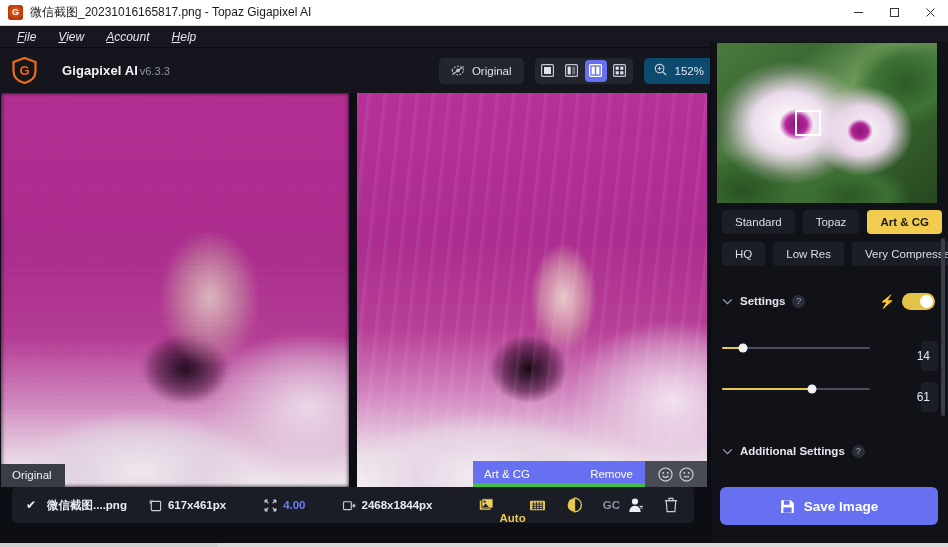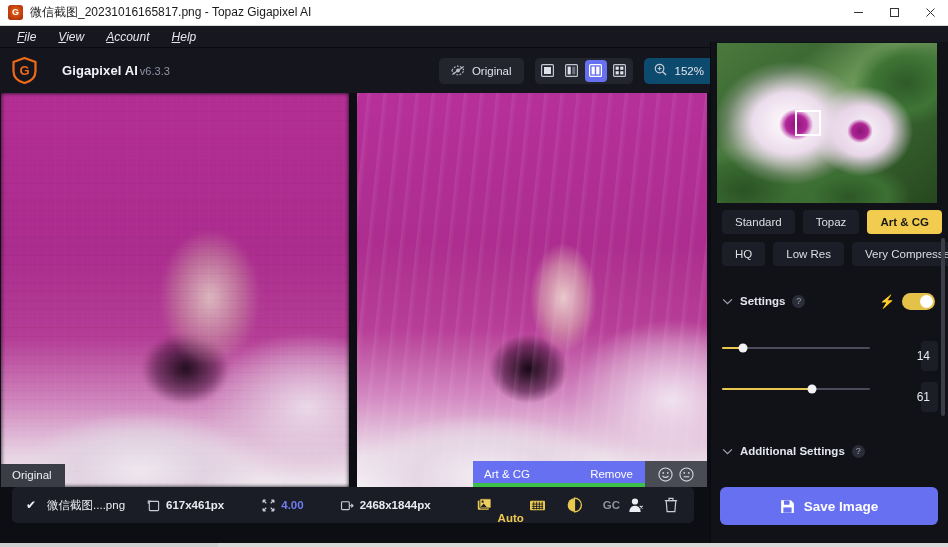--- a/index.html
+++ b/index.html
@@ -296,21 +296,21 @@
   }
 
   
   .filebar {
     position: absolute; left: 12px; bottom: 24px;
     width: 682px; height: 36px;
     background: #1b1d26; border-radius: 5px;
     display: flex; align-items: center;
   }
   .fb-check { color: #f0f2f7; font-size: 12px; margin-left: 14px; margin-right: 11px; }
-  .fb-name { font-size: 11.5px; font-weight: normal; color: #eceef4; }
+  .fb-name { font-size: 11.5px; font-weight: bold; color: #eceef4; }
   .fb-grp { display: flex; align-items: center; gap: 6px; }
   .fb-ic { display: flex; align-items: center; color: #c9ccd6; }
   .fb-txt { font-size: 11.5px; font-weight: bold; color: #e9ebf2; white-space: nowrap; }
   .fb-txt.blue { color: #6f7df2; }
   .fb-txt.gold { color: #edc84f; margin-top: 26px; }
   .fb-txt.grey { color: #8d91a0; font-weight: bold; }
   .fb-right { margin-left: auto; display: flex; align-items: center; gap: 20px; padding-right: 16px; }
 
   .save-btn {
     position: absolute; right: 10px; bottom: 22px;

